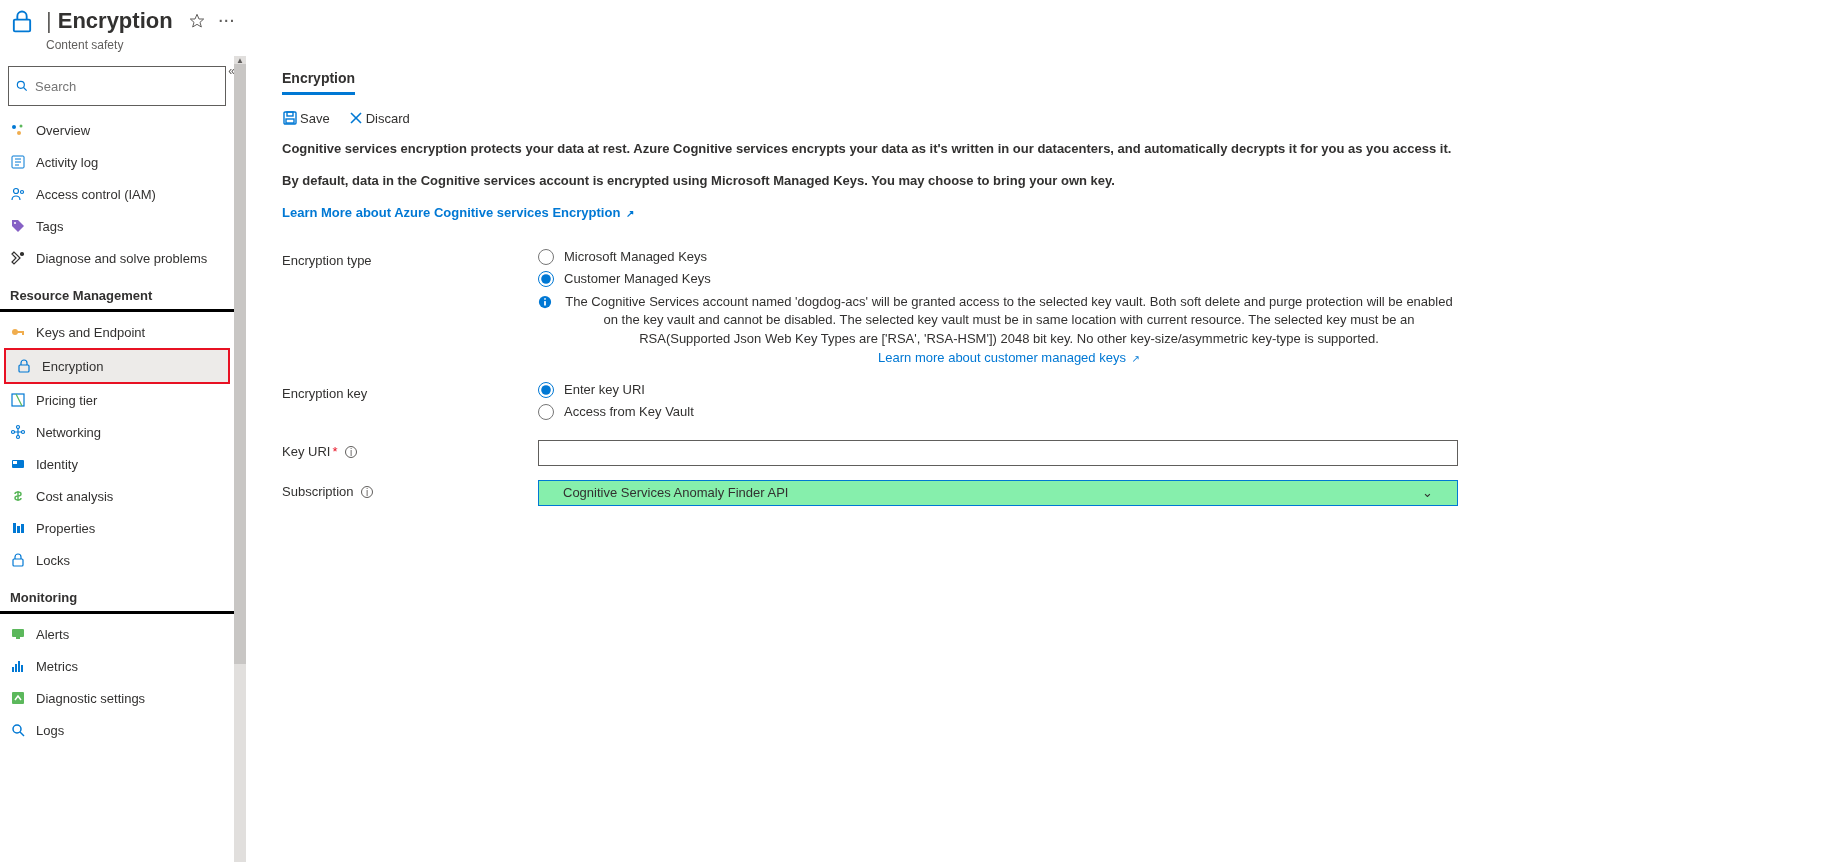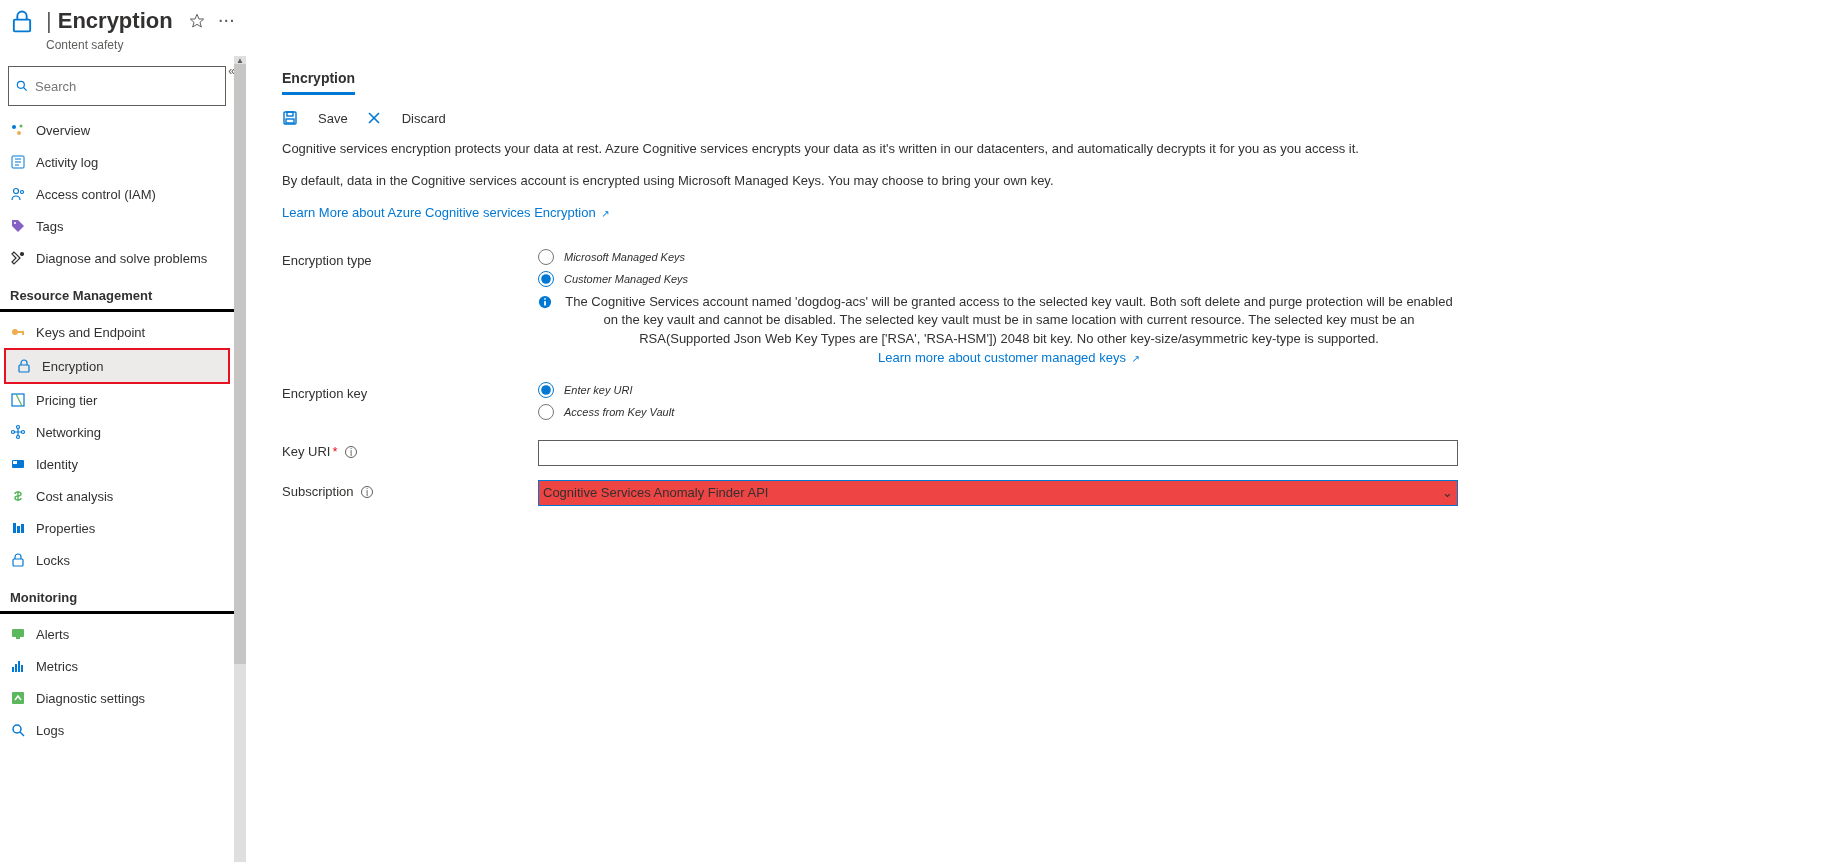--- a/index.html
+++ b/index.html
@@ -34,44 +34,44 @@
     .scroll-gutter { width: 12px; background: #e1dfdd; position: relative; }
     .scroll-thumb { position: absolute; top: 8px; left: 0; right: 0; height: 600px; background: #c8c6c4; }
     .scroll-arrow { position:absolute; left:0; right:0; text-align:center; font-size:8px; color:#605e5c; }
 
     .main { flex: 1; padding: 8px 24px 24px 36px; overflow-y: auto; }
 
     .tab-row { display: flex; border-bottom: 1px solid transparent; margin-bottom: 14px; }
     .tab { font-size: 14px; font-weight: 600; padding: 6px 0; border-bottom: 3px solid #0078d4; }
 
     .cmd-bar { display: flex; gap: 18px; margin-bottom: 14px; }
-    .cmd-btn { display: flex; align-items: center; gap: 20px; color: #323130; cursor: pointer; font-size: 13px; }
+    .cmd-btn { display: flex; align-items: center; gap: 2px; color: #323130; cursor: pointer; font-size: 13px; }
     .cmd-btn .cmd-icon { color: #0078d4; width: 16px; height: 16px; }
 
-    .desc { font-size: 13px; color: #323130; margin-bottom: 14px; line-height: 1.4; }
+    .desc { font-size: 13px; color: #323130; margin-bottom: 14px; line-height: 1.4; font-weight: bold; }
     .link { color: #0078d4; cursor: pointer; font-size: 13px; margin-top: 14px; }
     .ext-icon { margin-left: 2px; font-size: 10px; }
 
     .form-area { margin-top: 26px; }
     .form-row { display: flex; align-items: flex-start; margin-bottom: 14px; }
     .form-label { width: 256px; font-size: 13px; padding-top: 4px; color: #323130; }
     .form-label .req { color: #e81123; margin-left: 2px; }
     .form-label .info-i { color: #605e5c; font-size: 10px; margin-left: 4px; border:1px solid #605e5c; border-radius:50%; width:12px; height:12px; display:inline-flex; align-items:center; justify-content:center; }
     .form-ctrl { flex: 1; max-width: 920px; }
 
     .radio-row { display: flex; align-items: center; gap: 10px; margin-bottom: 6px; }
-    .radio-row label { font-size: 11px; font-style: italic; }
+    .radio-row label { font-size: 13px; }
     input[type=radio] { width: 16px; height: 16px; accent-color: #0078d4; }
 
     .info-block { display: flex; gap: 8px; margin-top: 6px; font-size: 13px; line-height: 1.45; text-align: center; }
     .info-block .ii { color: #0078d4; flex-shrink:0; margin-top:2px; }
 
     .text-input { width: 100%; height: 26px; border: 1px solid #605e5c; padding: 0 8px; font-size: 13px; }
 
-    .select { width: 100%; height: 26px; border: 1px solid #0078d4; display: flex; align-items: center; justify-content: space-between; padding: 0 4px; font-size: 13px; background:#ef4444; cursor:pointer; }
+    .select { width: 100%; height: 26px; border: 1px solid #0078d4; display: flex; align-items: center; justify-content: space-between; padding: 0 24px; font-size: 13px; background:#86efac; cursor:pointer; }
     .chev { color:#323130; }
 
     svg { display:block; }
   </style>
 </head>
 <body>
 
 <div class="page">
 
   <div class="header">

